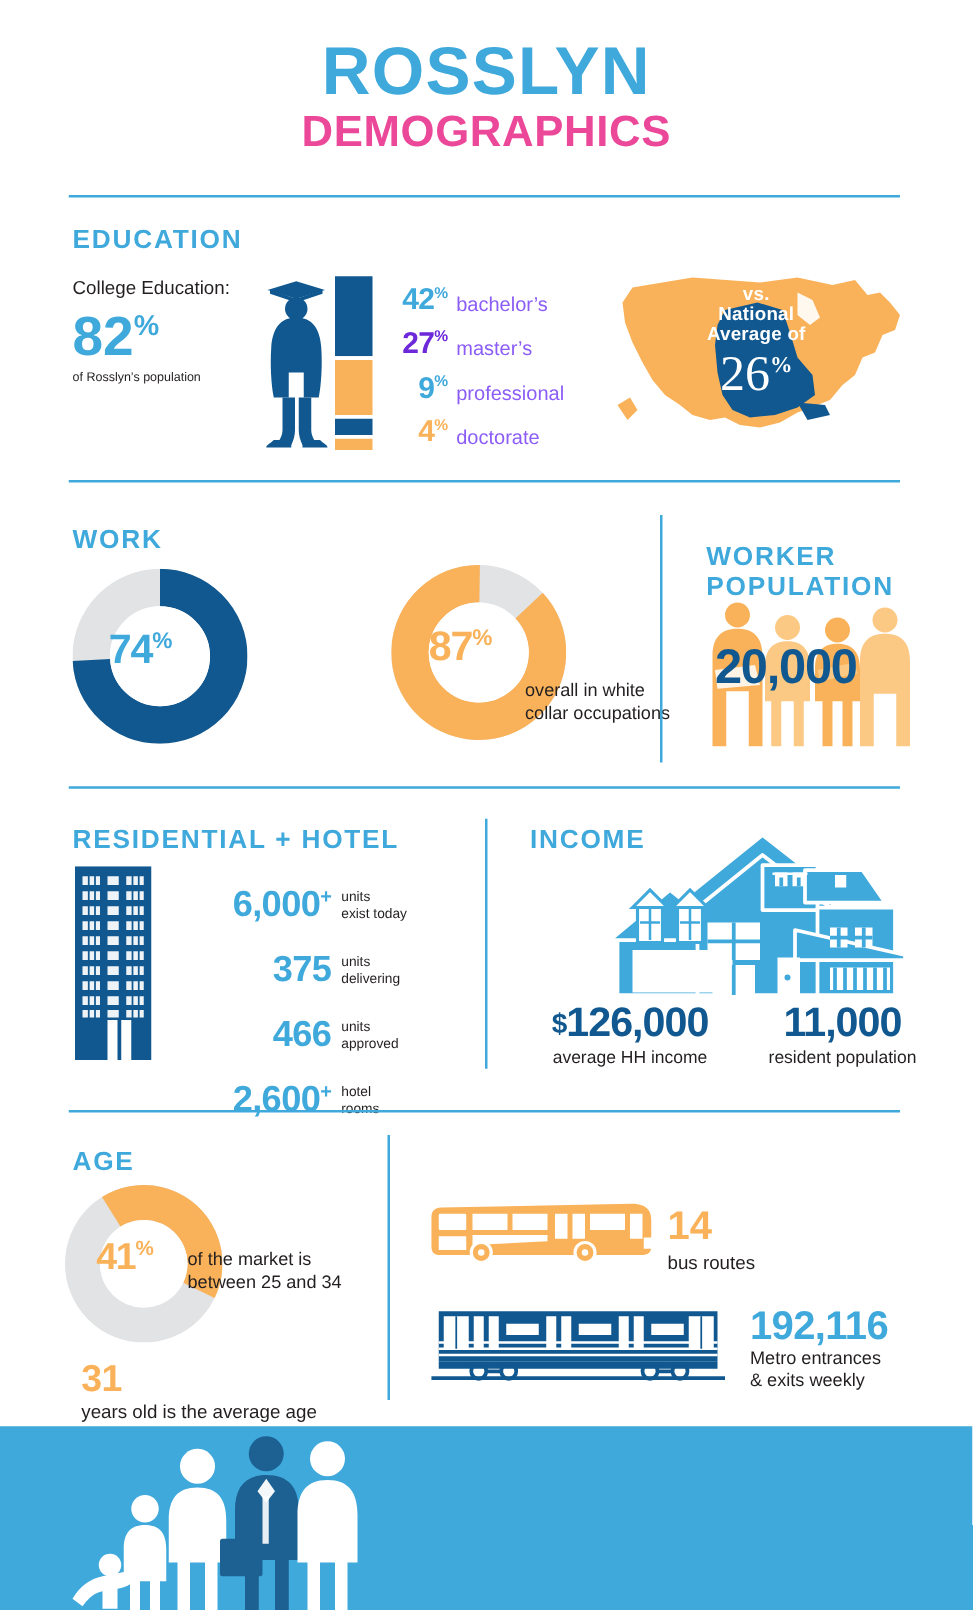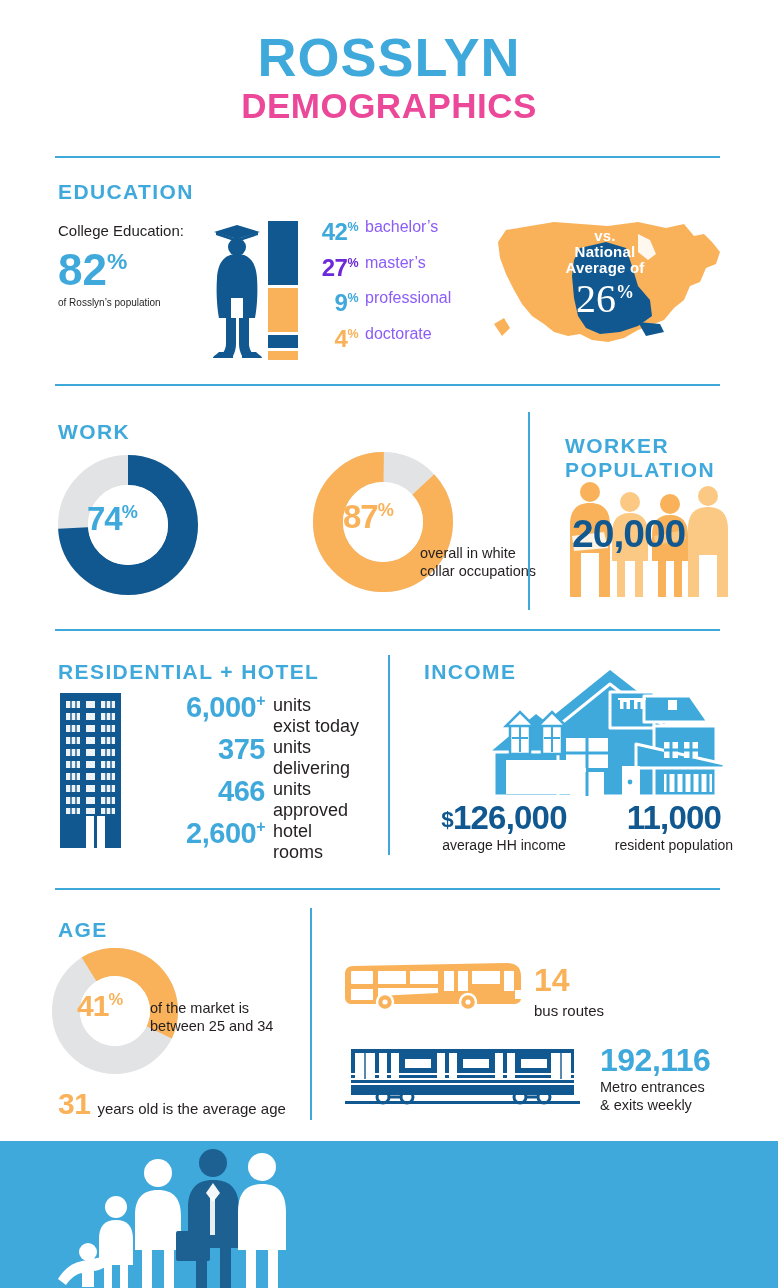--- a/index.html
+++ b/index.html
@@ -51,21 +51,21 @@
   #edu-left .big  { font-size:44px; line-height:1.05; margin:6px 0 4px; }
   #edu-left .tail { font-size:10px; line-height:1.25; }
 
   .grad-fig { position:absolute; left:206px; top:220px; }
 
   .edu-bar { position:absolute; left:268px; top:221px; width:30px; }
   .edu-bar .seg { width:30px; }
 
   .edu-list { position:absolute; left:306px; top:218px; width:180px; }
   .edu-row {
-    display:flex; align-items:flex-start; height:35.5px;
+    display:flex; align-items:flex-end; height:35.5px;
   }
   .edu-row .pct {
     width:52px; text-align:right; font-size:24px; font-weight:bold;
     letter-spacing:-0.5px;
   }
   .edu-row .lbl { font-size:16px; margin-left:7px; color:#8b5cf6; }
 
   .usmap { position:absolute; left:488px; top:212px; }
   .map-cap {
     position:absolute; left:545px; top:228px; width:120px;
@@ -80,27 +80,27 @@
 
   
   .donut-wrap { position:absolute; }
   .donut-lbl {
     position:absolute; font-weight:bold; letter-spacing:-1px;
   }
   .donut-lbl .sup { font-size:0.55em; letter-spacing:0; }
 
   
   .res-rows { position:absolute; left:130px; top:693px; width:230px; }
-  .res-row { display:flex; align-items:flex-start; height:42px; }
+  .res-row { display:flex; align-items:center; height:42px;margin-top:10px; }
   .res-row .val {
     width:135px; text-align:right; font-size:29px; font-weight:bold;
     color:#3FA9DC; letter-spacing:-0.5px; line-height:1;
   }
   .res-row .val .sup { font-size:0.55em; }
-  .res-row .cap { font-size:18px; line-height:1.14; margin-left:8px; padding-top:2px; }
+  .res-row .cap { font-size:11px; line-height:1.14; margin-left:8px; padding-top:2px; }
 
   
   .inc-stats { position:absolute; left:418px; top:800px; width:340px; display:flex; }
   .inc-stat { text-align:center; }
   .inc-stat .v { font-size:33px; font-weight:bold; color:#10588F; letter-spacing:-0.8px; line-height:1.1; }
   .inc-stat .v .cur { font-size:0.68em; vertical-align:10%; }
   .inc-stat .c { font-size:14px; margin-top:1px; }
 
   
   .footer {
@@ -407,21 +407,21 @@
       <circle cx="63" cy="63" r="49" fill="none" stroke="#E2E3E4" stroke-width="28"></circle>
       <circle cx="63" cy="63" r="49" fill="none" stroke="#F9B259" stroke-width="28" stroke-dasharray="126.2 307.9" transform="rotate(-122 63 63)"></circle>
       <circle cx="63" cy="63" r="35" fill="#ffffff"></circle>
     </svg>
   </div>
   <div class="donut-lbl" style="left:77px; top:989px; font-size:30px; color:#F9B259;"><span>41</span><span class="sup">%</span></div>
   <div class="blk body-txt" style="left:150px; top:1000px; width:170px;">
     <span>of the market is</span><br><span>between 25 and 34</span>
   </div>
 
-  <div class="blk" style="left:58px; top:1087px; display:flex; align-items:baseline;">
+  <div class="blk" style="left:58px; top:1087px; display:flex; align-items:baseline;flex-direction:column;">
     <span class="num-org" style="font-size:30px; letter-spacing:-0.5px;">31</span>
     <span class="body-txt" style="margin-left:7px; font-size:15px;">years old is the average age</span>
   </div>
 
   <div class="vr" style="left:310px; top:908px; height:212px;"></div>
 
 
   <div class="blk" style="left:345px; top:960px;">
     <svg width="178" height="50" viewBox="0 0 178 50">
       <path fill="#F9B259" d="M8,6 L160,3 C172,3 176,8 176,16 L176,38 C176,42 173,44 168,44 L6,44 C2,44 0,41 0,37 L0,14 C0,9 3,6 8,6 Z"></path>

